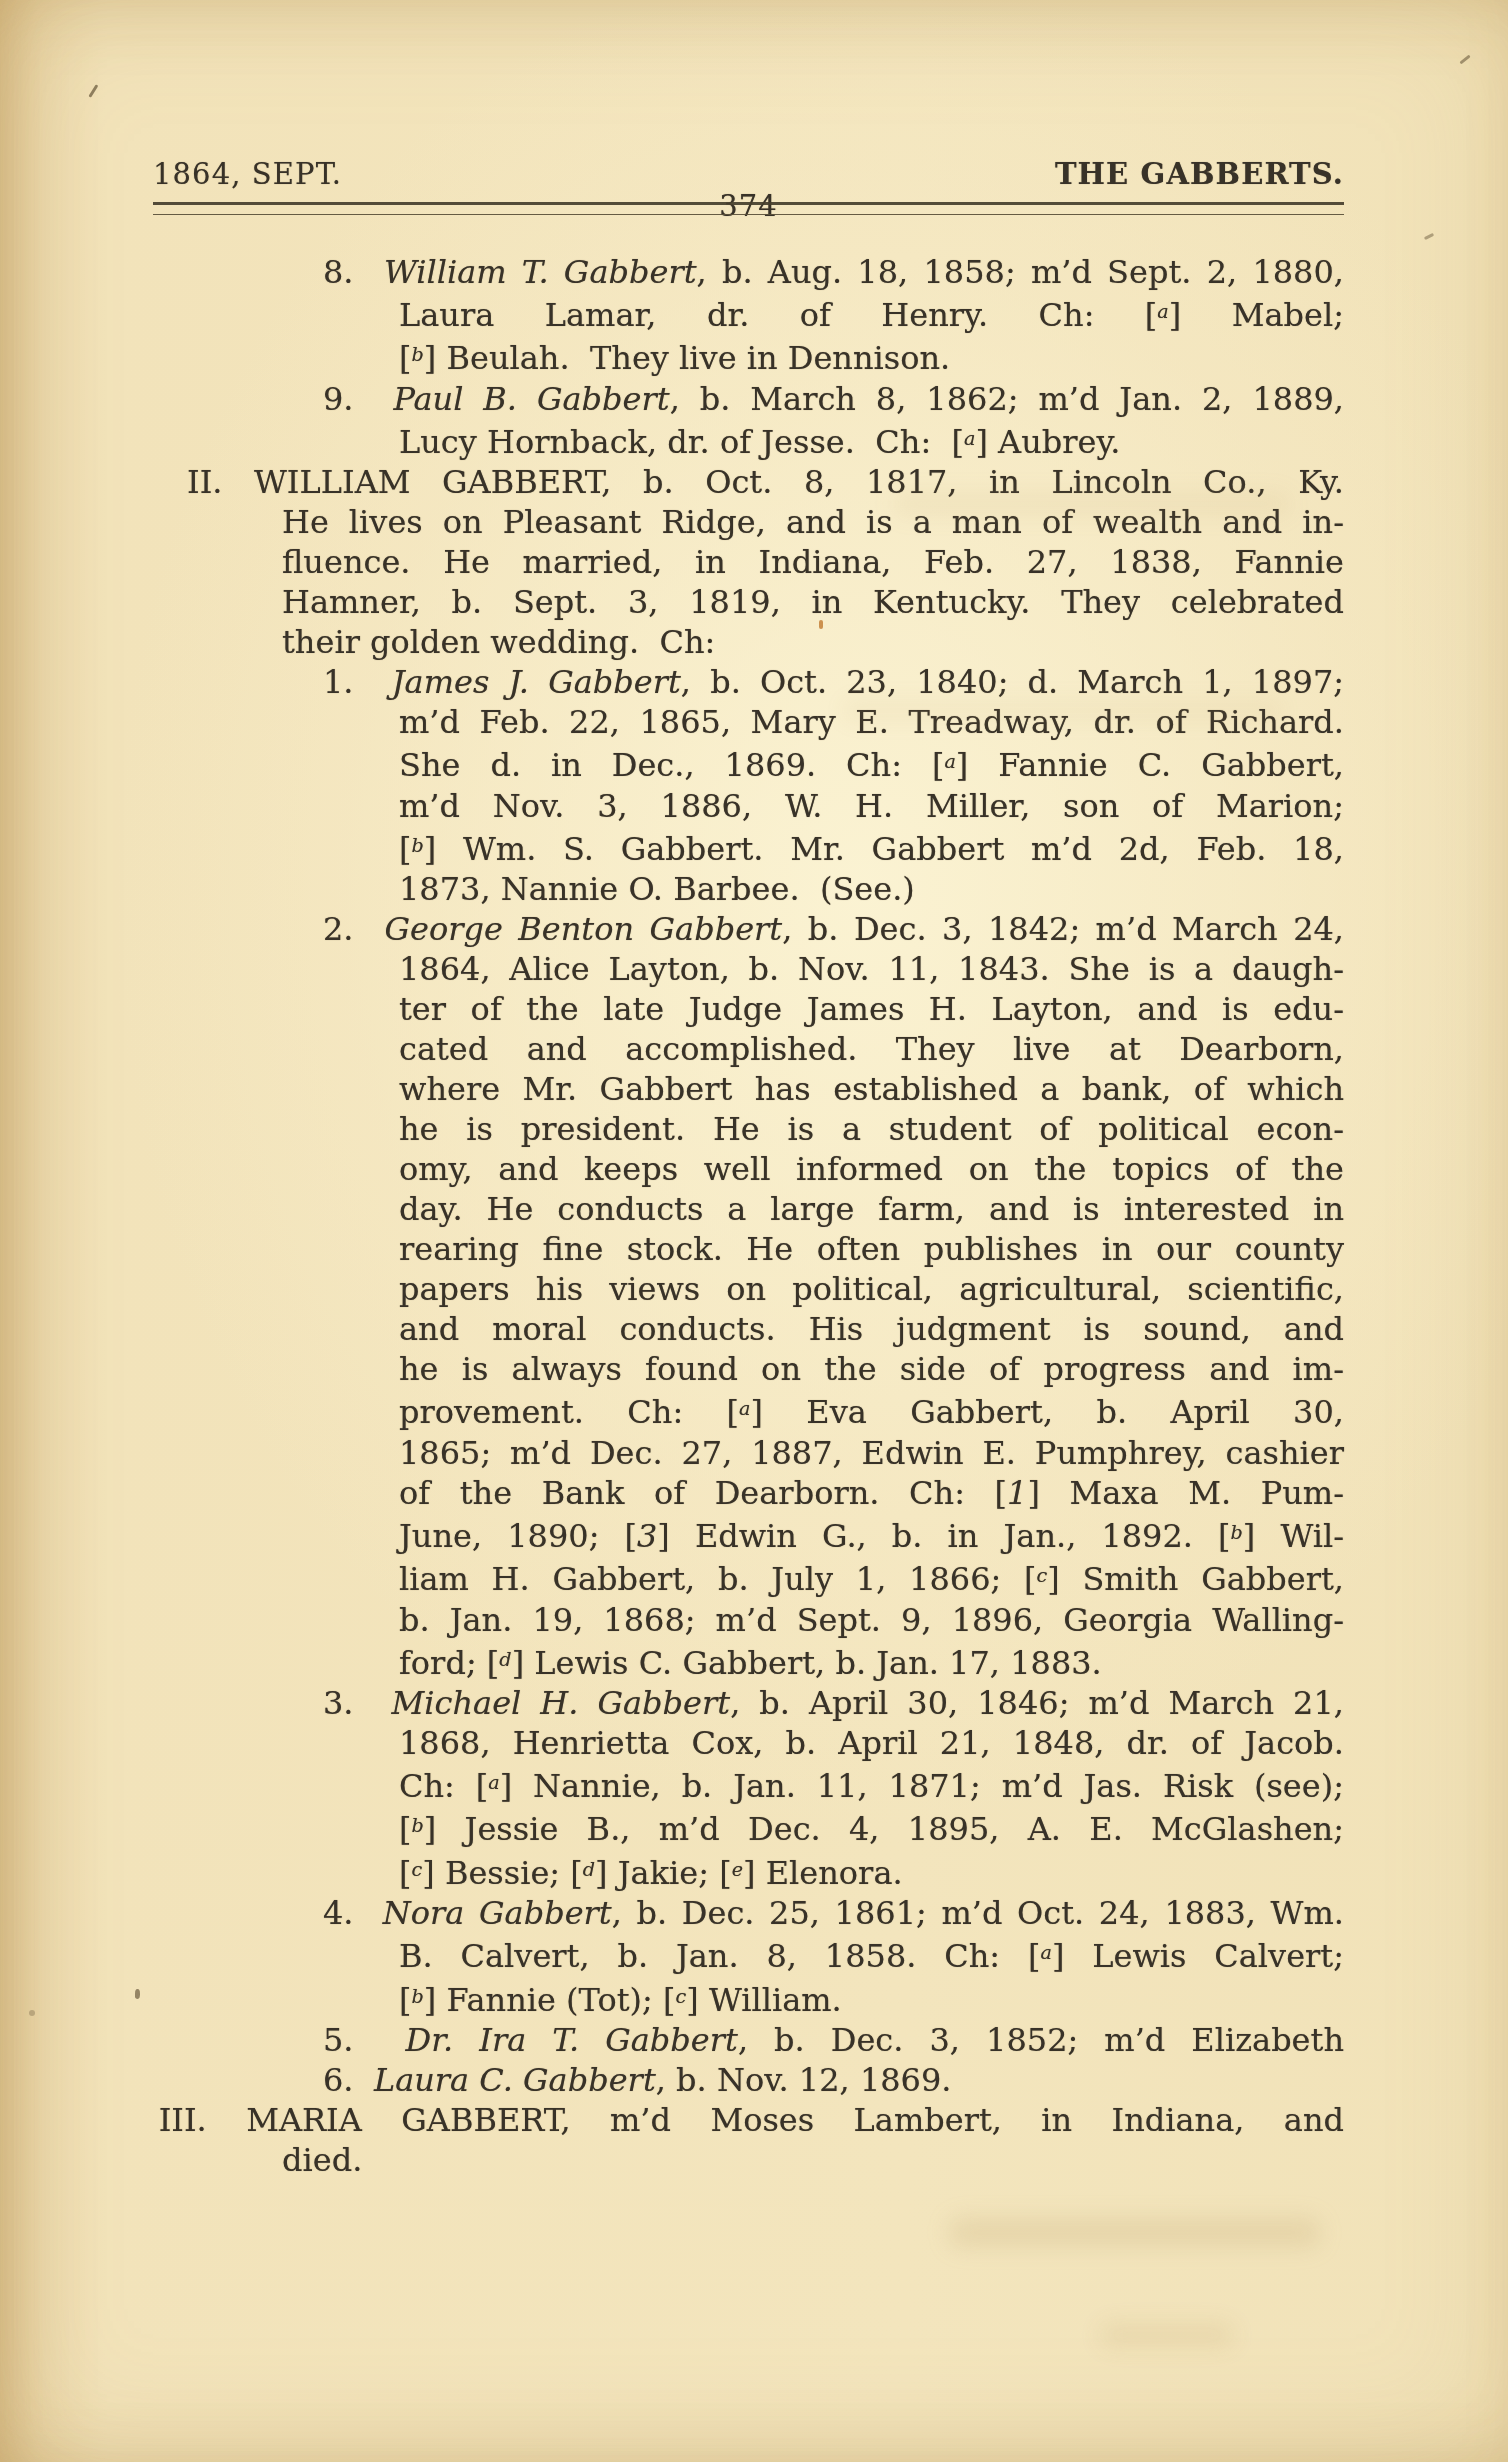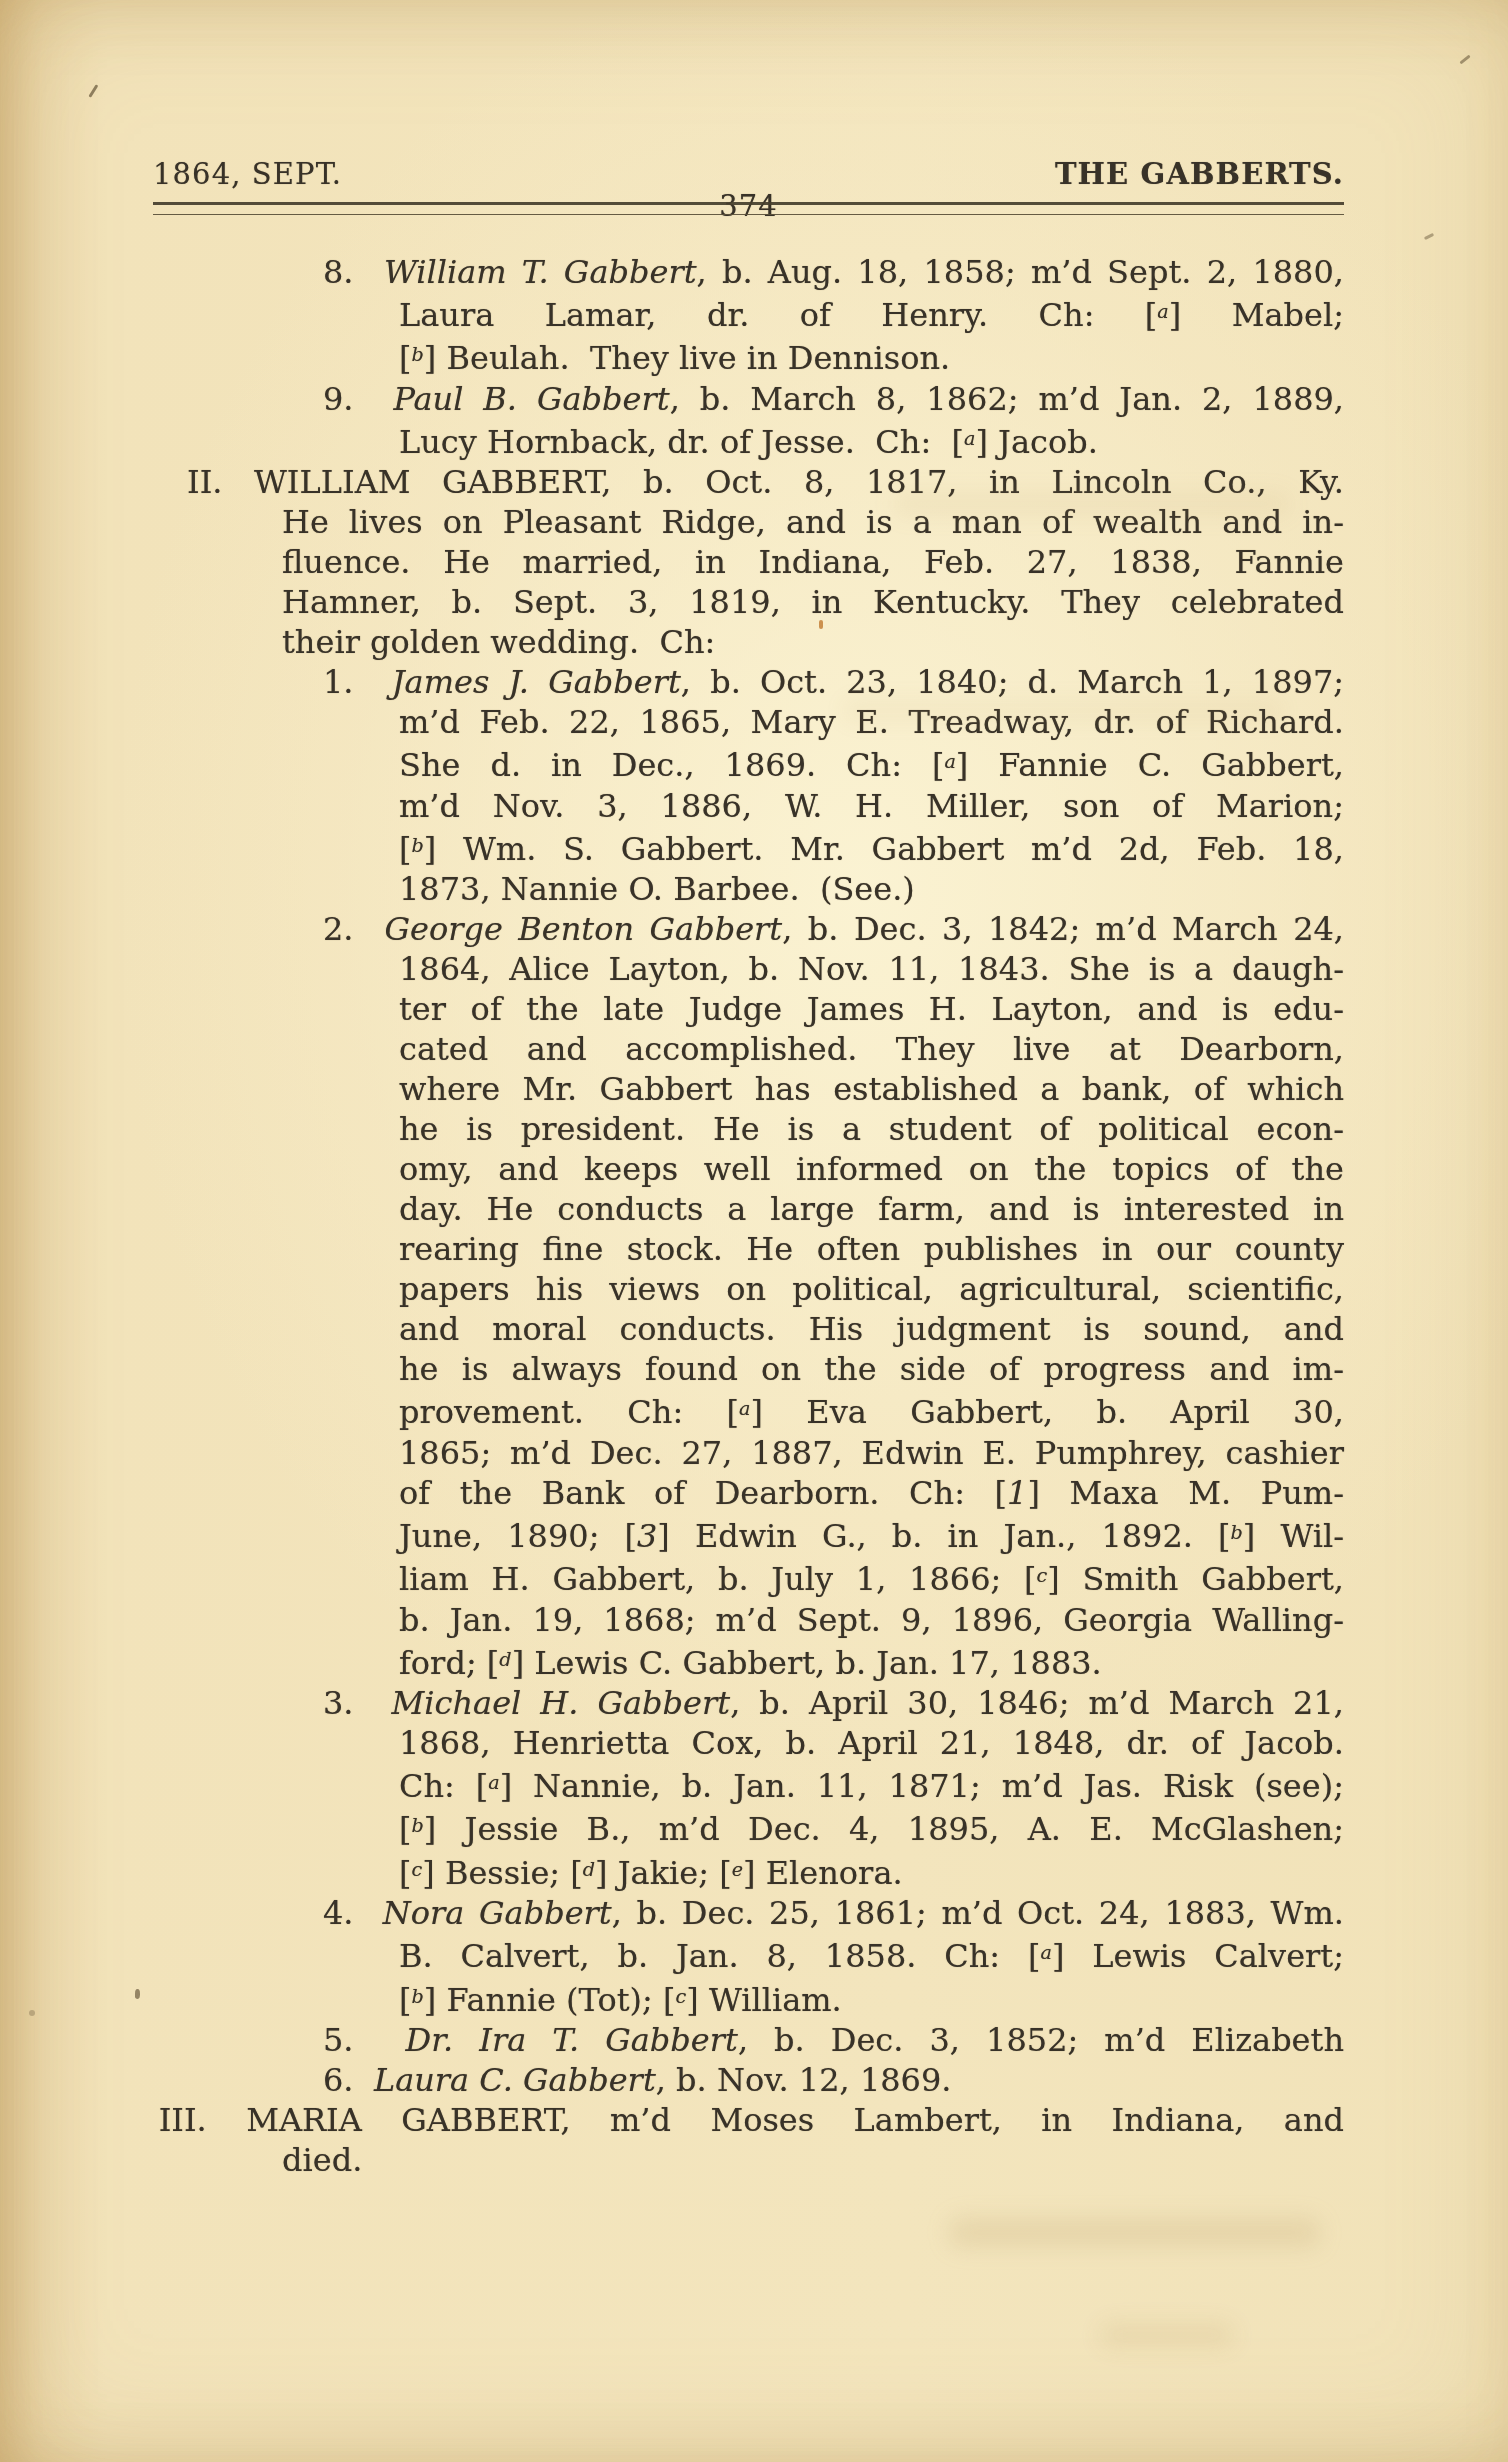--- a/index.html
+++ b/index.html
@@ -61,21 +61,21 @@
     <span class="h-right">THE GABBERTS.</span>
   </div>
 
   <div class="rule"></div>
 
   <div class="bodytext" id="body-text">
       <div class="ln i1 j"><span>8.&nbsp; </span><span class="it">William T. Gabbert</span><span>, b. Aug. 18, 1858; m’d Sept. 2, 1880,</span></div>
       <div class="ln i2 j"><span>Laura Lamar, dr. of Henry. Ch: [</span><span class="sup">a</span><span>] Mabel;</span></div>
       <div class="ln i2"><span>[</span><span class="sup">b</span><span>] Beulah.&nbsp; They live in Dennison.</span></div>
       <div class="ln i1 j"><span>9.&nbsp; </span><span class="it">Paul B. Gabbert</span><span>, b. March 8, 1862; m’d Jan. 2, 1889,</span></div>
-      <div class="ln i2"><span>Lucy Hornback, dr. of Jesse.&nbsp; Ch:&nbsp; [</span><span class="sup">a</span><span>] Jacob.</span></div>
+      <div class="ln i2"><span>Lucy Hornback, dr. of Jesse.&nbsp; Ch:&nbsp; [</span><span class="sup">a</span><span>] Aubrey.</span></div>
       <div class="ln s1 j"><span>II. WILLIAM GABBERT, b. Oct. 8, 1817, in Lincoln Co., Ky.</span></div>
       <div class="ln s2 j"><span>He lives on Pleasant Ridge, and is a man of wealth and in-</span></div>
       <div class="ln s2 j"><span>fluence. He married, in Indiana, Feb. 27, 1838, Fannie</span></div>
       <div class="ln s2 j"><span>Hamner, b. Sept. 3, 1819, in Kentucky. They celebrated</span></div>
       <div class="ln s2"><span>their golden wedding.&nbsp; Ch:</span></div>
       <div class="ln i1 j"><span>1.&nbsp; </span><span class="it">James J. Gabbert</span><span>, b. Oct. 23, 1840; d. March 1, 1897;</span></div>
       <div class="ln i2 j"><span>m’d Feb. 22, 1865, Mary E. Treadway, dr. of Richard.</span></div>
       <div class="ln i2 j"><span>She d. in Dec., 1869. Ch: [</span><span class="sup">a</span><span>] Fannie C. Gabbert,</span></div>
       <div class="ln i2 j"><span>m’d Nov. 3, 1886, W. H. Miller, son of Marion;</span></div>
       <div class="ln i2 j"><span>[</span><span class="sup">b</span><span>] Wm. S. Gabbert. Mr. Gabbert m’d 2d, Feb. 18,</span></div>

